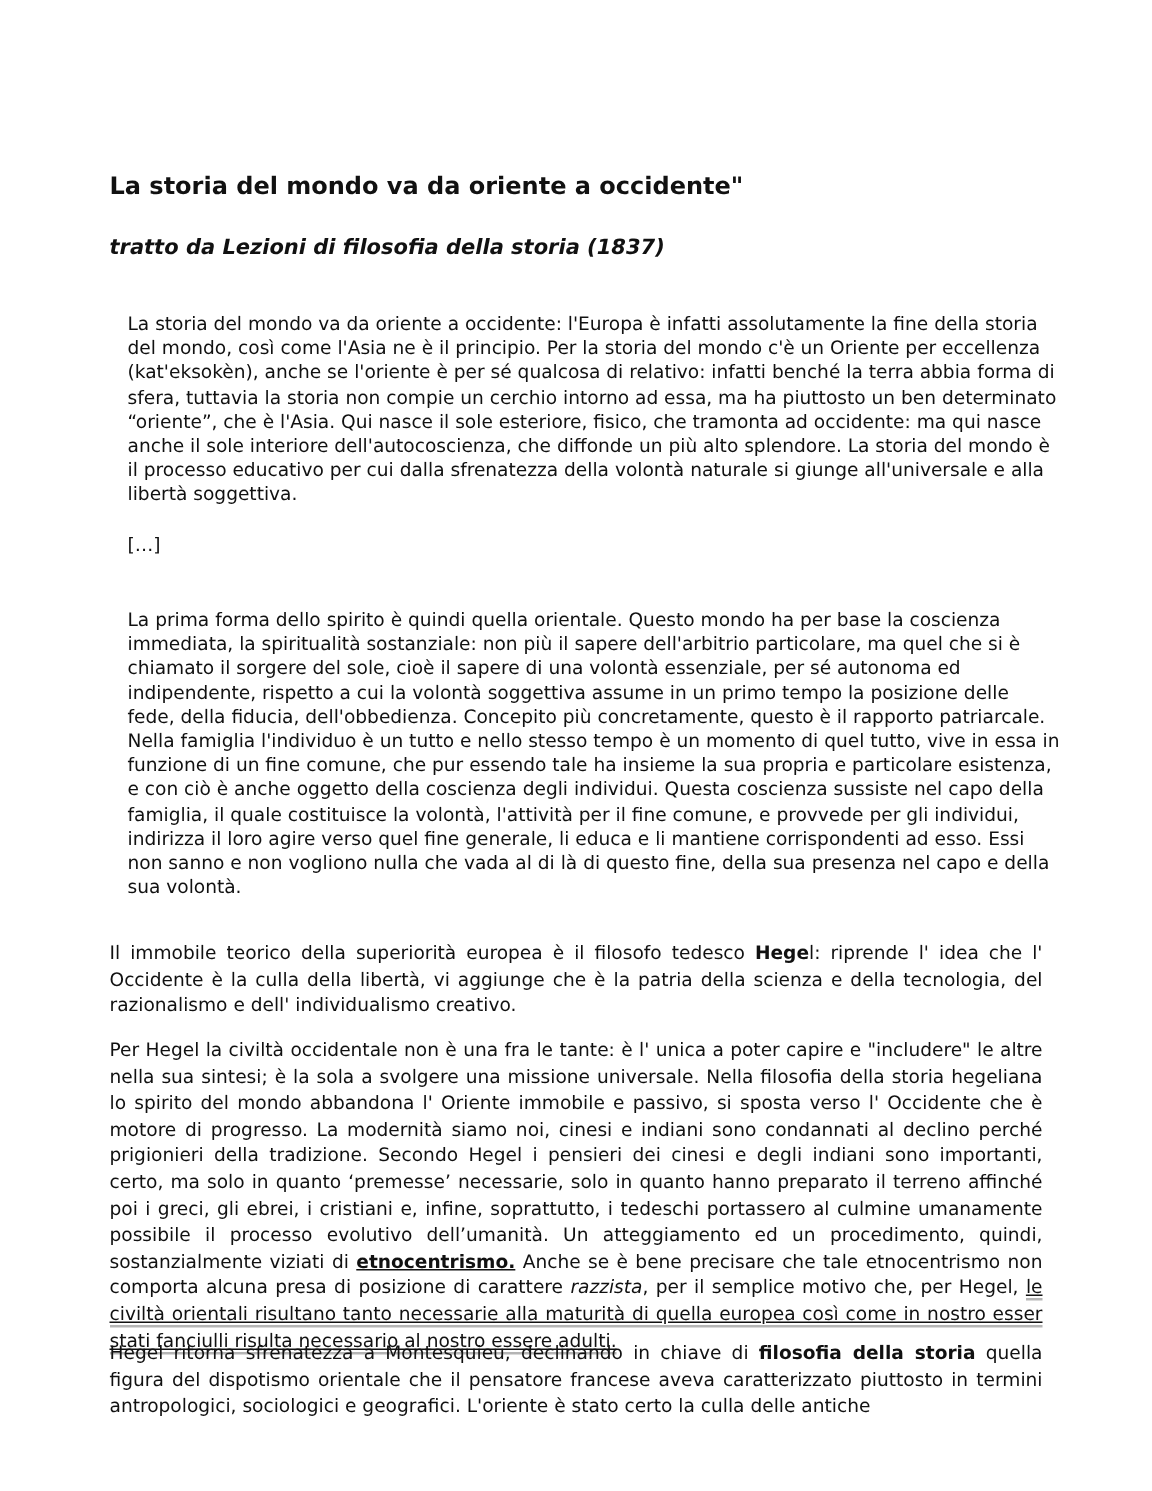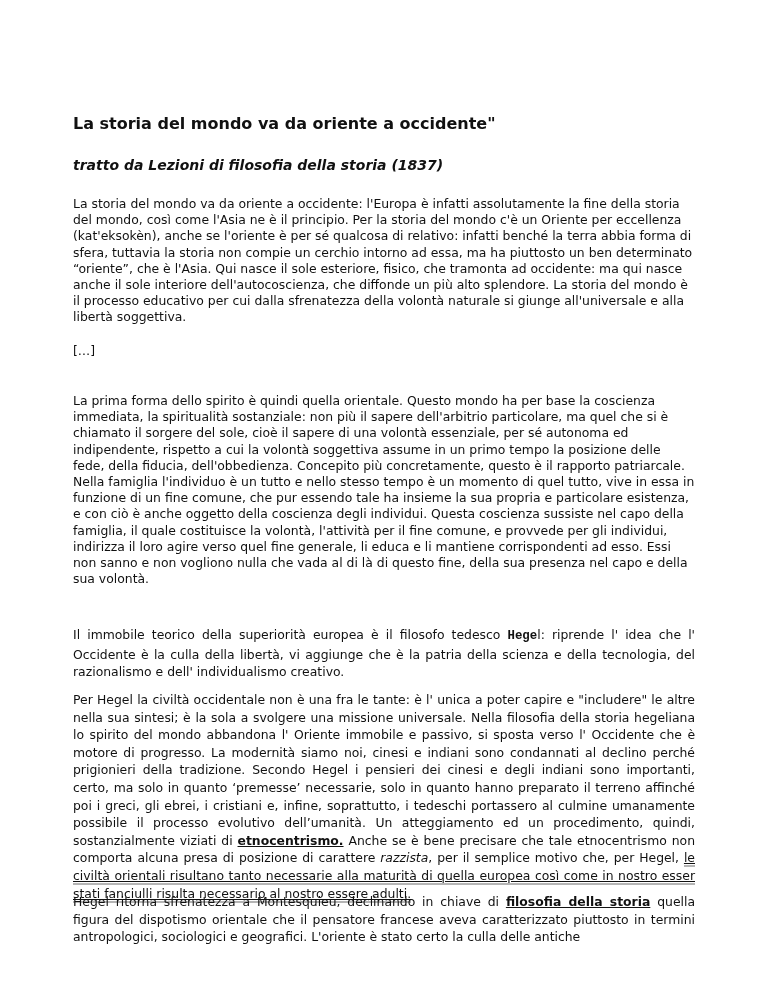--- a/index.html
+++ b/index.html
@@ -39,50 +39,49 @@
       font-weight: bold;
       font-style: italic;
       white-space: nowrap;
     }
     .quote {
       position: absolute;
       left: 0;
       width: 622px;
       font-size: 12.4px;
       line-height: 16.2px;
-      margin: 0;
+      margin: 12px;
     }
     .p1 { top: 196px; }
     .ellipsis { top: 343px; }
     .p2 { top: 393px; }
     .essay {
       position: absolute;
       left: 0;
       width: 622px;
       font-size: 12.4px;
       line-height: 17.6px;
       text-align: justify;
       margin: 0;
     }
     .p3 { top: 626px; }
     .p4 { top: 691px; }
     .p5 { top: 893px; }
-    .bold { font-weight: bold; font-family: Liberation Mono, monospace; }
+    .bold { font-weight: bold; }
     .ital { font-style: italic; }
     .em-link {
       font-weight: bold;
       text-decoration: underline;
     }
     .ul {
       text-decoration: underline;
       box-shadow: 0 2px 0 #b5b5b5;
     }
     .bold-ul {
       font-weight: bold;
-      text-decoration: underline;
     }
   </style>
 </head>
 <body>
 
 <div class="page">
   <h2 class="title">La storia del mondo va da oriente a occidente"</h2>
   <p class="subtitle">tratto da Lezioni di filosofia della storia (1837)</p>
 
   <p class="quote p1">La storia del mondo va da oriente a occidente: l'Europa è infatti assolutamente la fine della storia del mondo, così come l'Asia ne è il principio. Per la storia del mondo c'è un Oriente per eccellenza (kat'eksokèn), anche se l'oriente è per sé qualcosa di relativo: infatti benché la terra abbia forma di sfera, tuttavia la storia non compie un cerchio intorno ad essa, ma ha piuttosto un ben determinato “oriente”, che è l'Asia. Qui nasce il sole esteriore, fisico, che tramonta ad occidente: ma qui nasce anche il sole interiore dell'autocoscienza, che diffonde un più alto splendore. La storia del mondo è il processo educativo per cui dalla sfrenatezza della volontà naturale si giunge all'universale e alla libertà soggettiva.</p>

